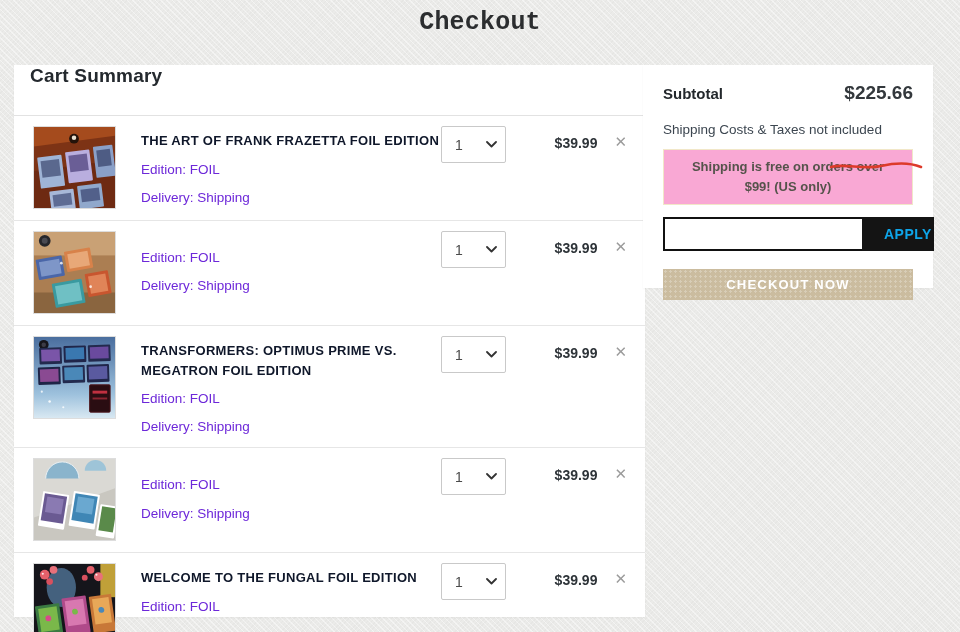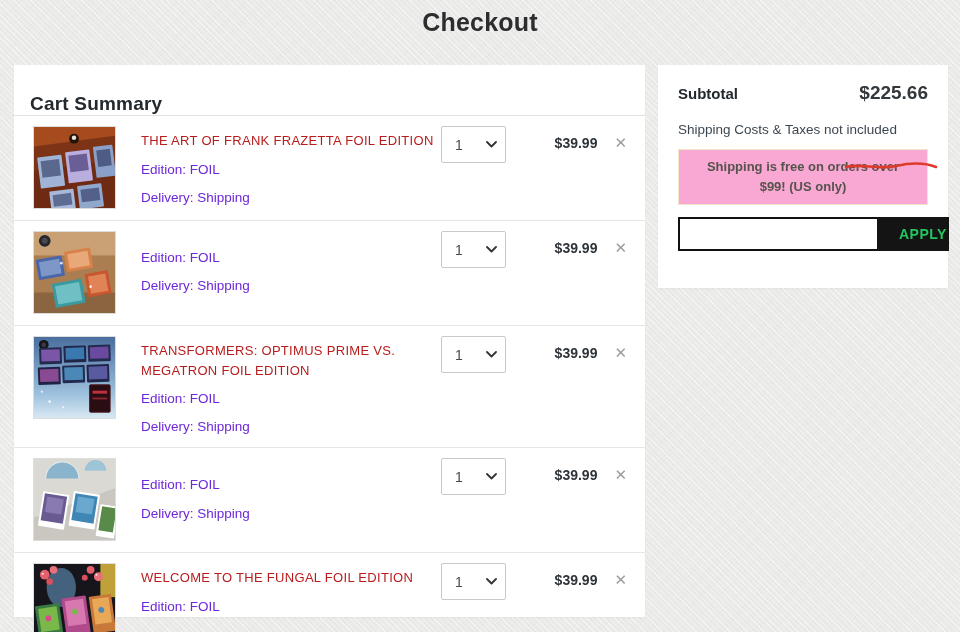--- a/index.html
+++ b/index.html
@@ -7,57 +7,57 @@
     width:960px;height:632px;position:relative;overflow:hidden;
     font-family:"Liberation Sans","DejaVu Sans",sans-serif;
     background-color:#ebebe9;
     background-image:
       repeating-linear-gradient(45deg, rgba(255,255,255,.45) 0 1px, transparent 1px 4px),
       repeating-linear-gradient(-45deg, rgba(0,0,0,.02) 0 1px, transparent 1px 3px);
     color:#2d3338;
   }
   .page-title{
     position:absolute;top:8px;left:0;width:100%;text-align:center;
-    font-family:Liberation Sans, sans-serif;
+    font-family:Liberation Mono, monospace;
     font-size:25px;font-weight:bold;color:#2b2d2f;letter-spacing:.2px;
   }
   .panel{position:absolute;background:#fff;box-shadow:0 1px 2px rgba(0,0,0,.04);}
   .cart-panel{left:14px;top:65px;width:631px;height:552px;}
-  .summary-panel{left:658px;top:65px;width:290px;height:223px;box-sizing:border-box;padding:17px 20px 12px 20px;}
+  .summary-panel{left:643px;top:65px;width:290px;height:223px;box-sizing:border-box;padding:17px 20px 12px 20px;}
 
   .cart-header{
-    height:50px;display:flex;align-items:flex-end;padding-left:16px;
+    height:50px;display:flex;align-items:flex-start;padding-left:16px;
     border-bottom:1px solid #e2e2e2;
   }
   .cart-header h2{margin:0;font-size:19px;font-weight:600;color:#24292e;letter-spacing:.2px;}
 
   .row{display:flex;align-items:flex-start;padding:10px 14px 11px 19px;}
   .row + .row{border-top:1px solid #e6e6e6;}
   .thumb{
     width:83px;height:83px;flex:0 0 83px;border:1px solid #ddd;box-sizing:border-box;
     background:#f4f4f4;overflow:hidden;
   }
   .thumb svg{display:block;width:100%;height:100%;}
   .info{margin-left:25px;width:300px;padding-top:5px;}
   .title{
-    font-size:13px;font-weight:normal;color:#b91c1c;letter-spacing:.3px;
+    font-size:13px;font-weight:bold;color:#0f172a;letter-spacing:.3px;
     line-height:1.5;text-transform:uppercase;
   }
   .meta{font-size:13.5px;color:#6d28d9;margin-top:10px;line-height:1.35;}
   .meta:first-of-type{margin-top:13px;}
 
   .qty-wrap{position:relative;width:65px;flex:0 0 65px;}
   select.qty{
     -webkit-appearance:none;appearance:none;
     width:65px;height:37px;border:1px solid #c9c9c9;border-radius:2px;background:#fff;
     font-family:inherit;font-size:14px;color:#4a4a4a;padding:0 0 0 13px;outline:none;
   }
   .chev{position:absolute;right:9px;top:15px;pointer-events:none;}
 
-  .price-block{margin-left:auto;display:flex;align-items:center;gap:17px;padding:9px 4px 0 0;}
+  .price-block{margin-left:auto;display:flex;align-items:flex-start;gap:17px;padding:9px 4px 0 0;}
   .price{font-size:14px;font-weight:bold;color:#2d3338;min-width:52px;text-align:right;}
   .remove{
     background:none;border:none;padding:0;margin-top:-1px;cursor:pointer;
     font-size:15px;line-height:1;color:#9b9b9b;font-family:inherit;
   }
 
   .subtotal-row{display:flex;justify-content:space-between;align-items:baseline;}
   .subtotal-label{font-size:15px;font-weight:bold;color:#23282c;}
   .subtotal-value{font-size:19px;font-weight:600;color:#33383c;position:relative;}
   .squiggle{position:absolute;right:-11px;bottom:-9px;}
@@ -66,21 +66,21 @@
     margin-top:12px;background:#f9a8d4;border:1px solid #f1e7c8;box-sizing:border-box;
     padding:7px 26px 8px 26px;text-align:center;
     font-size:13px;font-weight:bold;color:#55534b;line-height:1.5;
   }
   .coupon-row{margin-top:12px;display:flex;}
   .coupon-input{
     flex:1;height:34px;box-sizing:border-box;border:2px solid #111;border-right:none;
     font-family:inherit;font-size:14px;padding:0 8px;outline:none;background:#fff;
   }
   .apply-btn{
-    width:72px;height:34px;background:#141414;color:#22c55e;border:2px solid #141414;
+    width:72px;height:34px;background:#141414;color:#0ea5e9;border:2px solid #141414;
     font-family:inherit;font-size:14px;font-weight:bold;letter-spacing:.5px;cursor:pointer;padding-left:20px;
   }
   .checkout-btn{
     margin-top:18px;width:100%;height:31px;border:none;cursor:pointer;
     background-color:#cbbc9f;
     background-image:radial-gradient(rgba(255,255,255,.25) 1px, transparent 1.3px);
     background-size:5px 5px;
     color:#fff;font-family:inherit;font-size:13px;font-weight:bold;letter-spacing:1.2px;
   }
 </style>
@@ -311,13 +311,14 @@
     <svg class="squiggle" width="94" height="10" viewBox="0 0 94 10" style="position:absolute;right:10px;top:96px;">
       <path d="M2 6 C 16 2, 34 9, 52 5 S 82 2, 92 6" fill="none" stroke="#dd3a2a" stroke-width="2.6" stroke-linecap="round"></path>
     </svg>
   </div>
   <div class="tax-note">Shipping Costs &amp; Taxes not included</div>
   <div class="banner">Shipping is free on orders over $99! (US only)</div>
   <div class="coupon-row">
     <input class="coupon-input" type="text" placeholder="" style="">
     <button class="apply-btn">APPLY</button>
   </div>
+  <button class="checkout-btn">CHECKOUT NOW</button>
 </div>
 
 </body></html>

